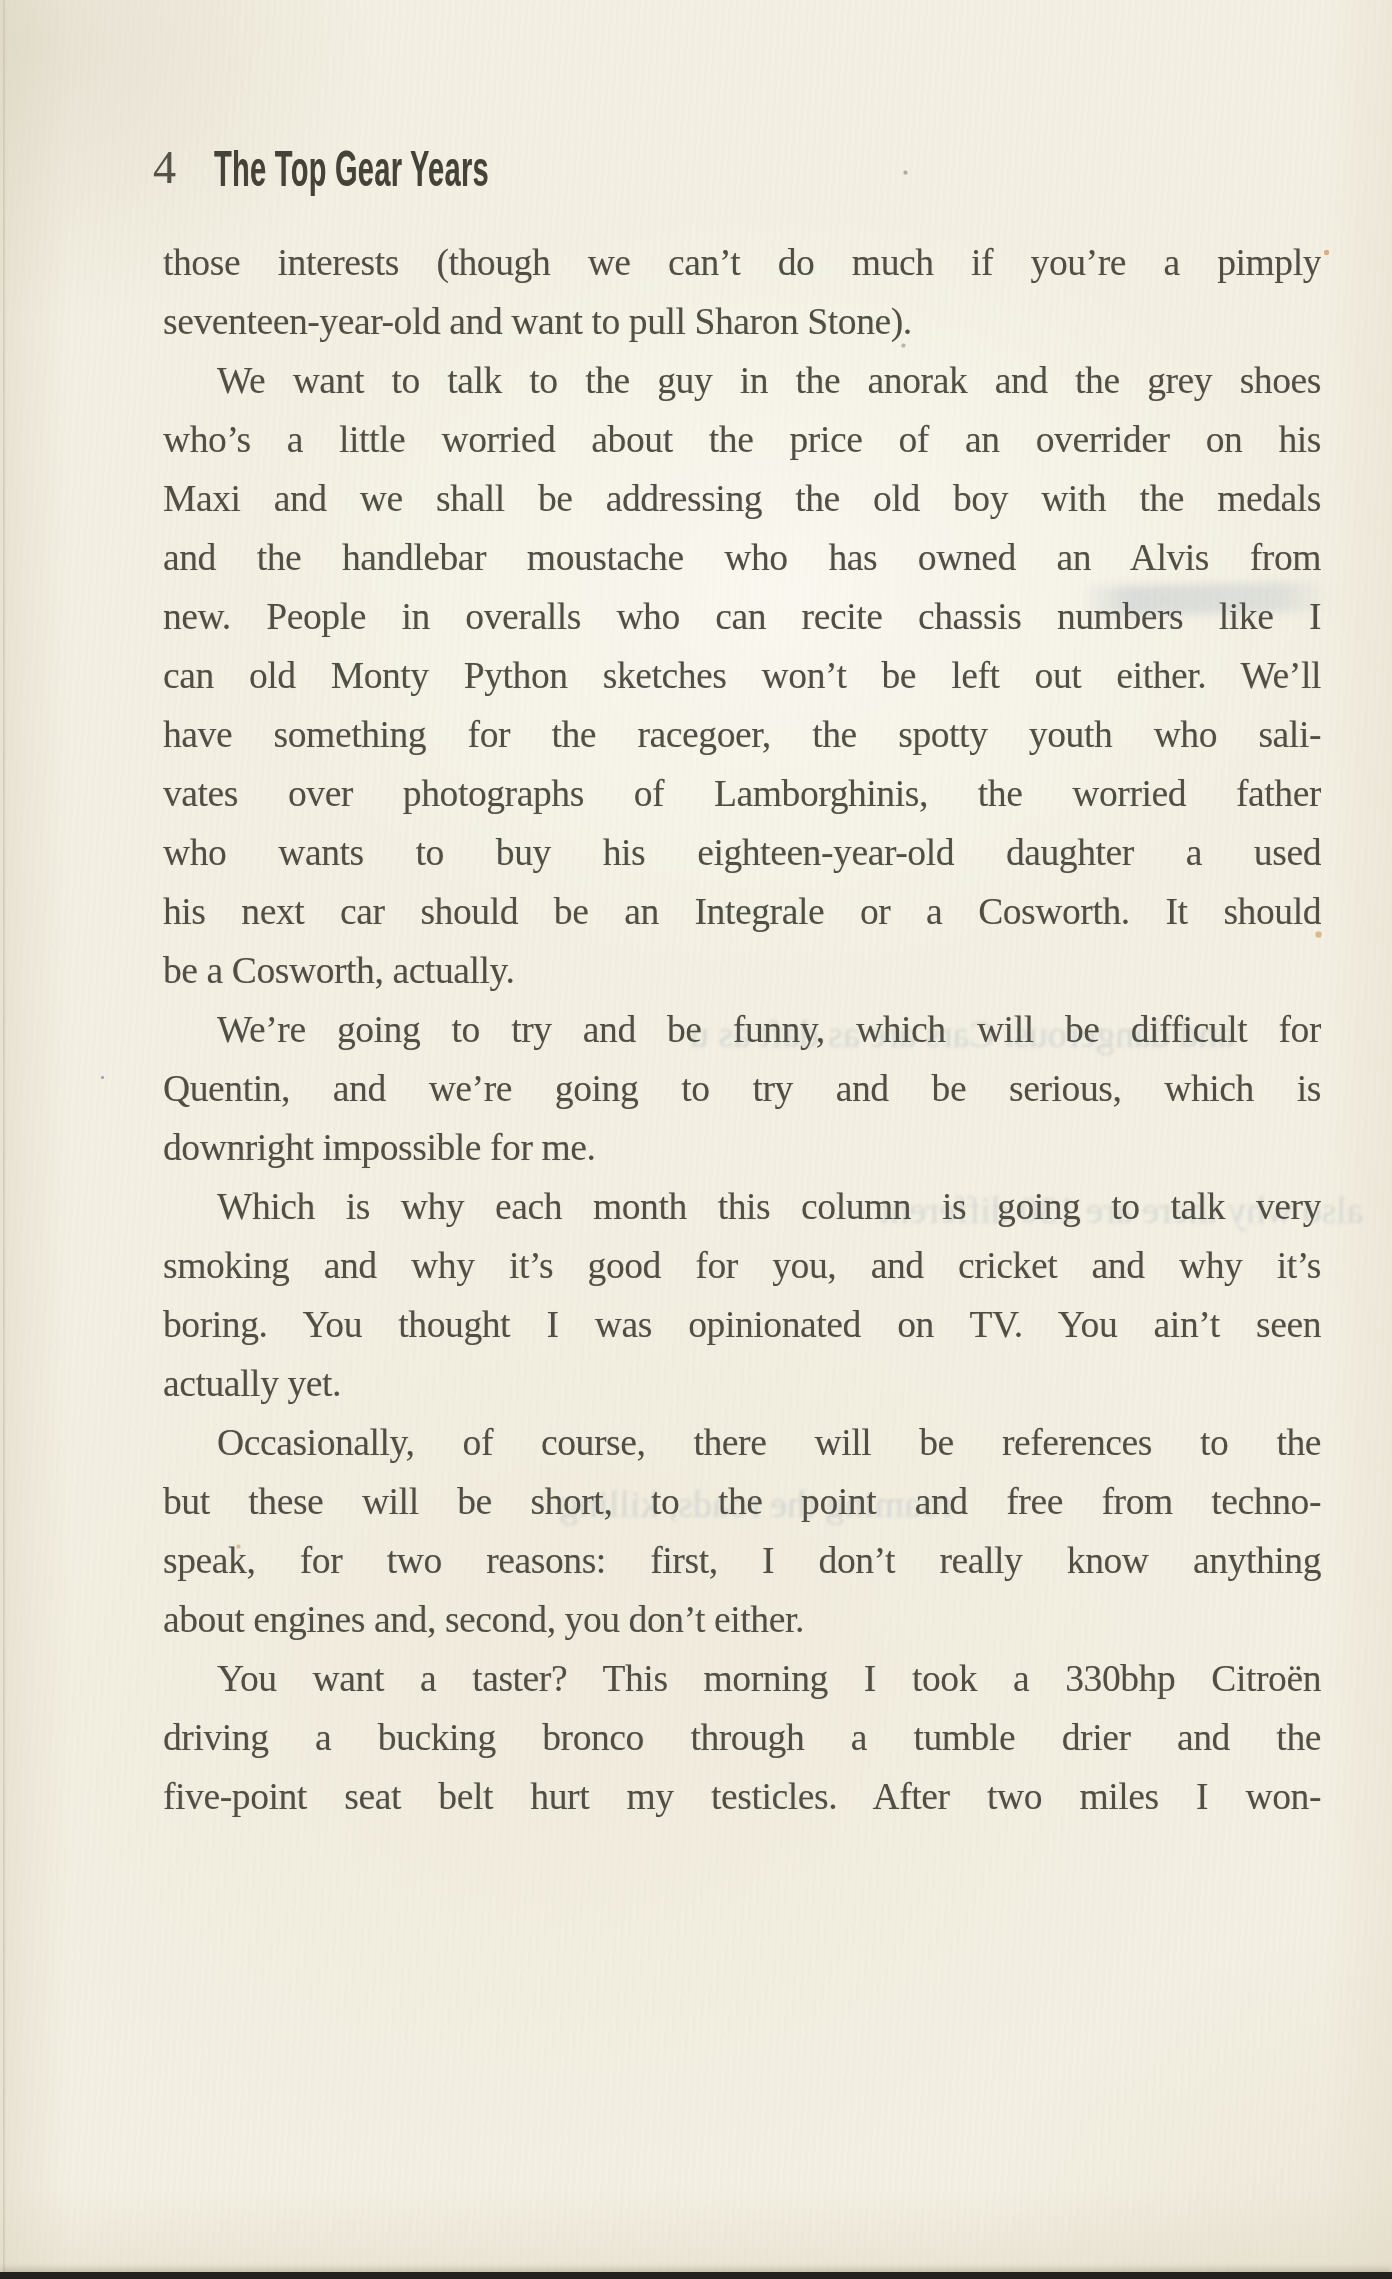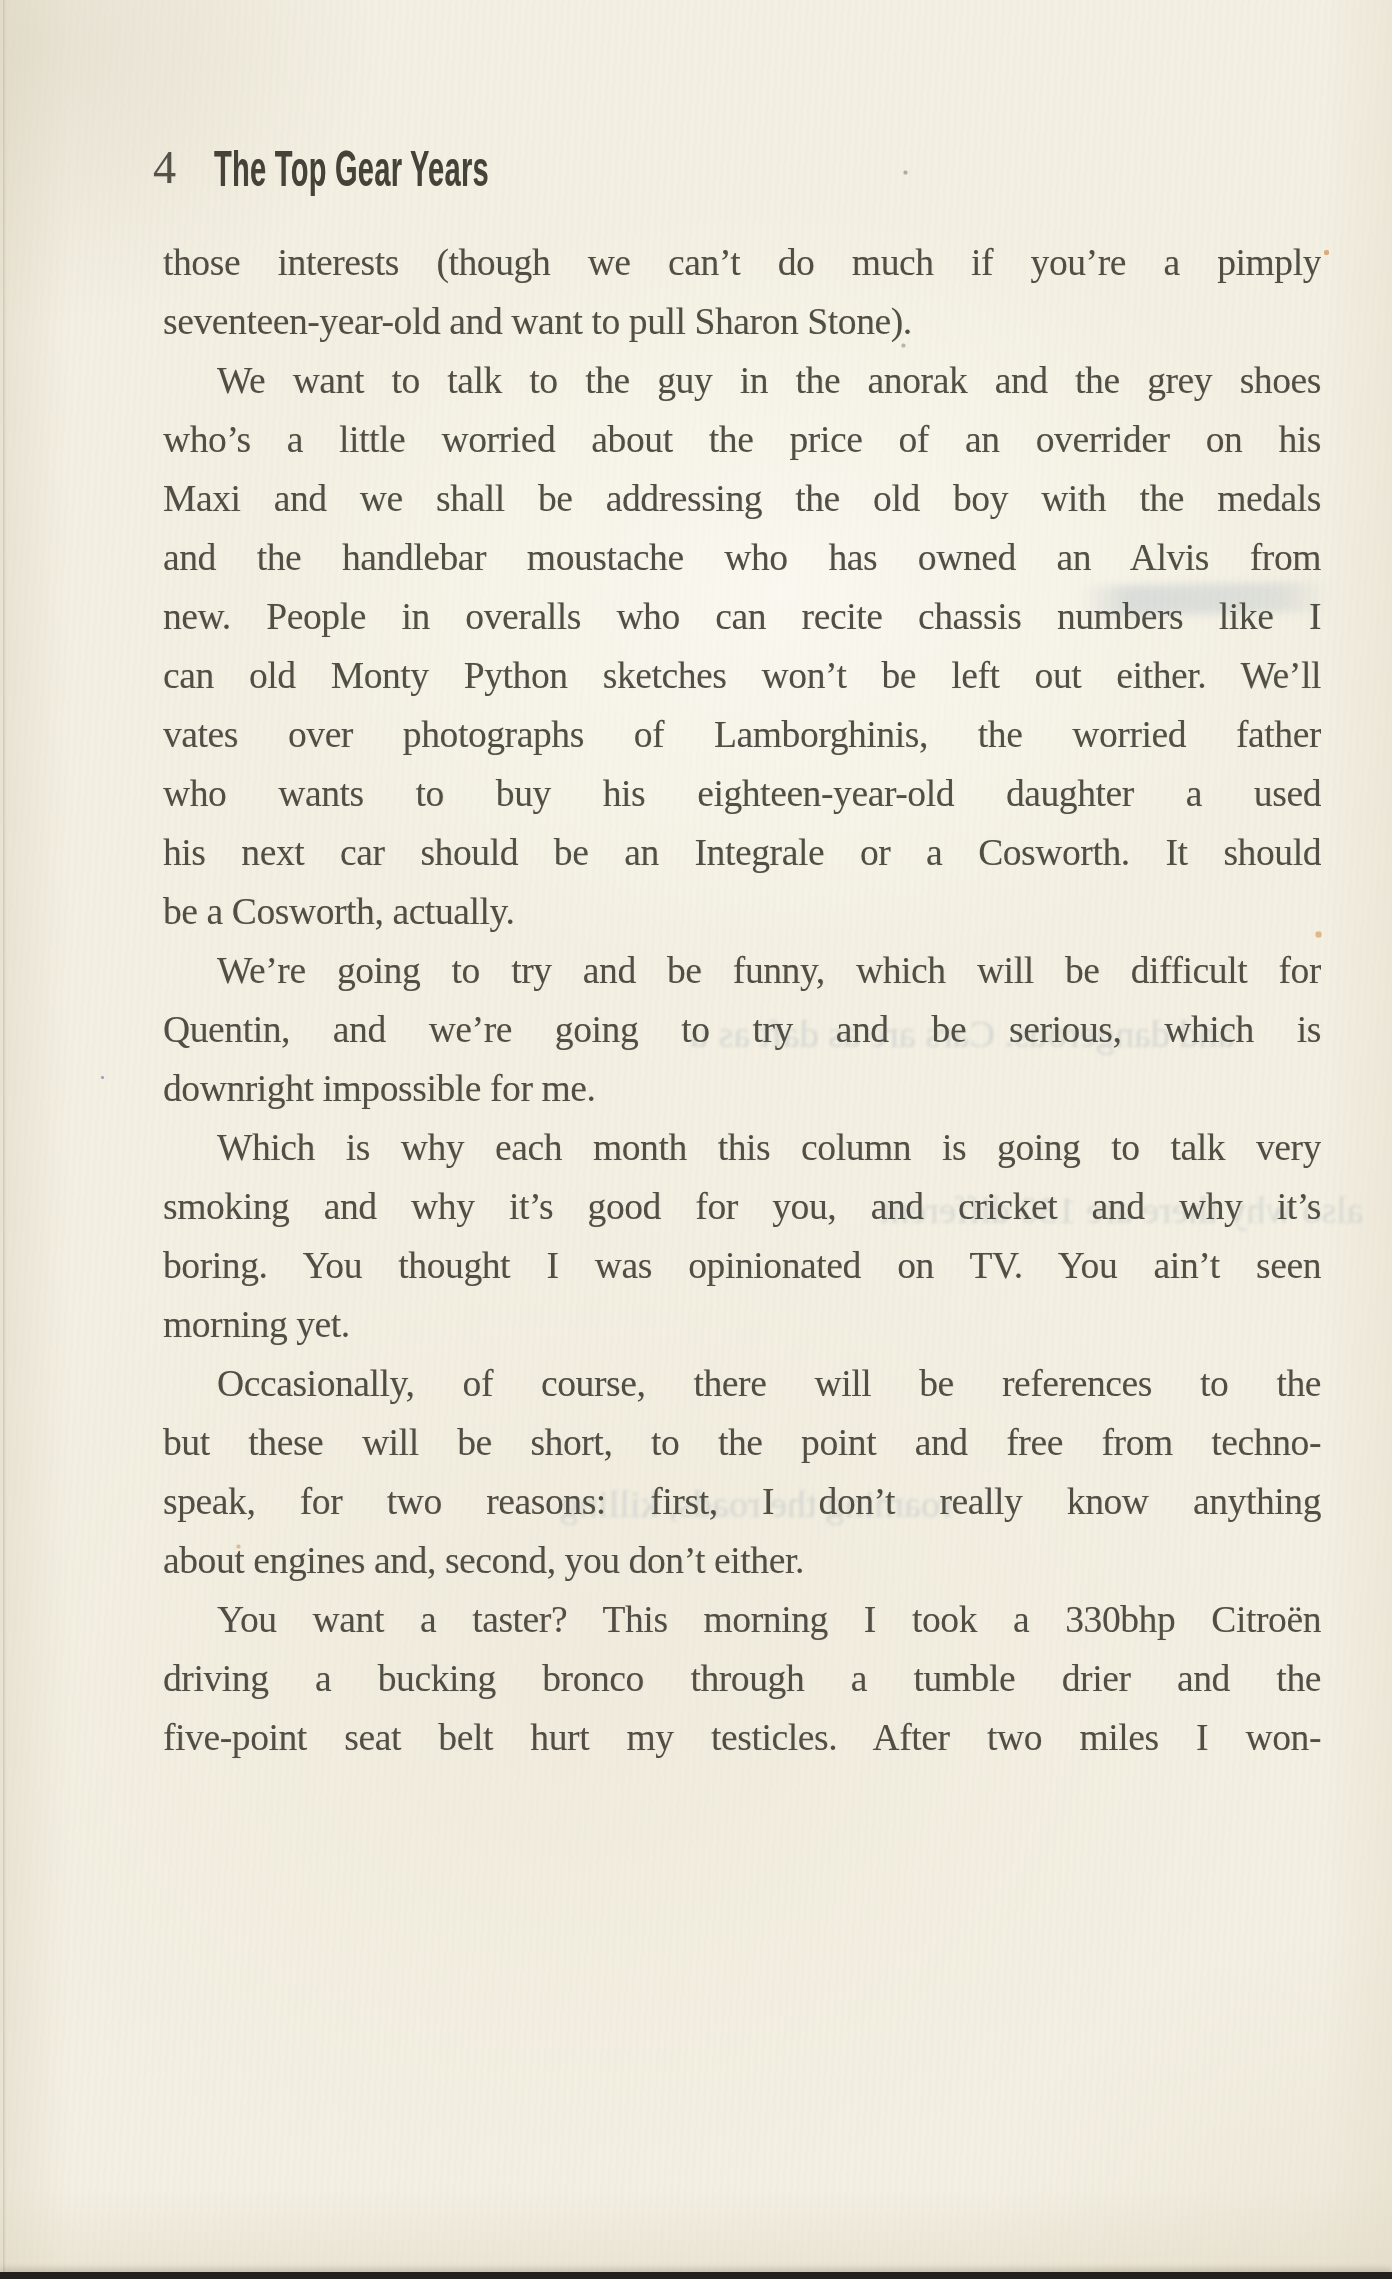--- a/index.html
+++ b/index.html
@@ -117,31 +117,32 @@
 
   <main class="textblock" id="textblock">
       <div class="line">those interests (though we can’t do much if you’re a pimply</div>
       <div class="line end">seventeen-year-old and want to pull Sharon Stone).</div>
       <div class="line indent">We want to talk to the guy in the anorak and the grey shoes</div>
       <div class="line">who’s a little worried about the price of an overrider on his</div>
       <div class="line">Maxi and we shall be addressing the old boy with the medals</div>
       <div class="line">and the handlebar moustache who has owned an Alvis from</div>
       <div class="line">new. People in overalls who can recite chassis numbers like I</div>
       <div class="line">can old Monty Python sketches won’t be left out either. We’ll</div>
+      <div class="line">have something for the racegoer, the spotty youth who sali-</div>
       <div class="line">vates over photographs of Lamborghinis, the worried father</div>
       <div class="line">who wants to buy his eighteen-year-old daughter a used</div>
       <div class="line">his next car should be an Integrale or a Cosworth. It should</div>
       <div class="line end">be a Cosworth, actually.</div>
       <div class="line indent">We’re going to try and be funny, which will be difficult for</div>
       <div class="line">Quentin, and we’re going to try and be serious, which is</div>
       <div class="line end">downright impossible for me.</div>
       <div class="line indent">Which is why each month this column is going to talk very</div>
       <div class="line">smoking and why it’s good for you, and cricket and why it’s</div>
       <div class="line">boring. You thought I was opinionated on TV. You ain’t seen</div>
-      <div class="line end">morning yet.</div>
+      <div class="line end">actually yet.</div>
       <div class="line indent">Occasionally, of course, there will be references to the</div>
       <div class="line">but these will be short, to the point and free from techno-</div>
       <div class="line">speak, for two reasons: first, I don’t really know anything</div>
       <div class="line end">about engines and, second, you don’t either.</div>
       <div class="line indent">You want a taster? This morning I took a 330bhp Citroën</div>
       <div class="line">driving a bucking bronco through a tumble drier and the</div>
       <div class="line">five-point seat belt hurt my testicles. After two miles I won-</div>
     </main>
 
   <div class="specks"></div>

